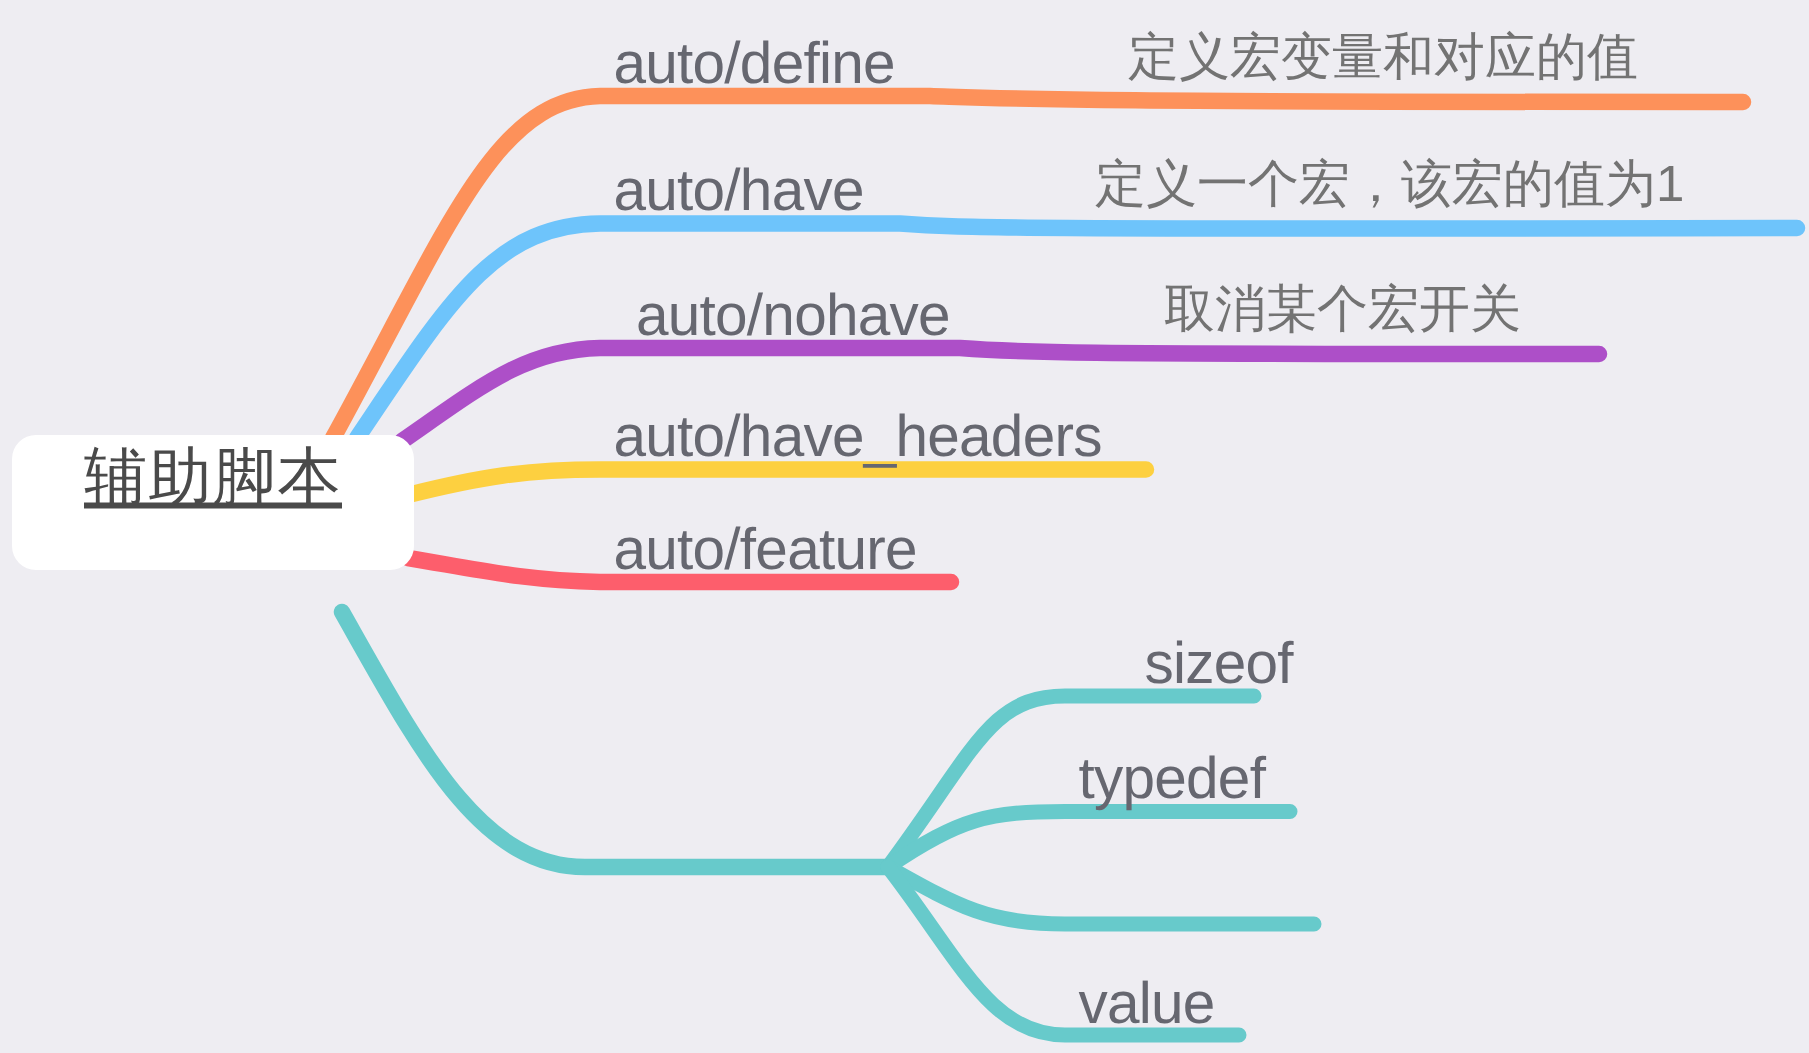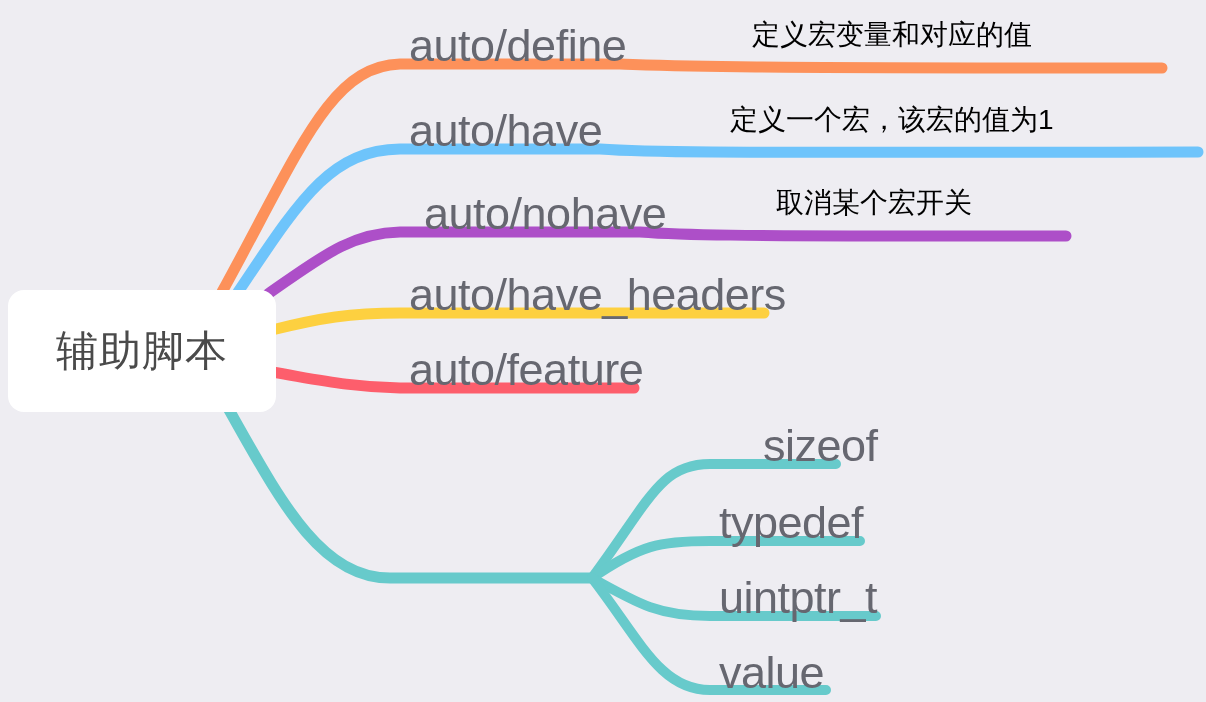--- a/index.html
+++ b/index.html
@@ -5,30 +5,30 @@
   html, body { margin: 0; padding: 0; }
   body {
     width: 1206px; height: 702px; overflow: hidden;
     background: #eeedf2;
     font-family: "Liberation Sans", "DejaVu Sans", sans-serif;
     position: relative;
   }
   #canvas { position: absolute; left: 0; top: 0; width: 1206px; height: 702px; }
   svg.edges { position: absolute; left: 0; top: 0; }
   .root {
-    position: absolute; left: 8px; top: 290px; width: 268px; height: 122px;
+    position: absolute; left: 8px; top: 290px; width: 268px; height: 90px;
     background: #ffffff; border-radius: 16px;
-    display: flex; align-items: center; justify-content: center;
-    font-size: 42px; color: #4a4a4a; letter-spacing: 1px;
+    display: flex; align-items: flex-start; justify-content: center;
+    font-size: 42px; color: #4a4a4a; letter-spacing: 1px; text-decoration: underline;
   }
   .lbl {
-    position: absolute; font-size: 45px; color: #666770; white-space: nowrap;
+    position: absolute; font-size: 39px; color: #666770; white-space: nowrap;
     line-height: 1; letter-spacing: -0.5px;
   }
-  .desc { position: absolute; font-size: 28px; color: #000000; white-space: nowrap; line-height: 1; }
+  .desc { position: absolute; font-size: 34px; color: #737373; white-space: nowrap; line-height: 1; }
 </style>
 </head>
 <body>
 
 <div id="canvas">
   <svg class="edges" width="1206" height="702" fill="none" stroke-linecap="round">
 
     <path d="M222 292 C 300 150, 330 66, 400 64 L 620 64 C 680 66, 700 68, 1162 68" stroke="#fd915a" stroke-width="11"></path>
 
     <path d="M238 292 C 300 200, 330 150, 400 149 L 600 149 C 640 152, 660 153, 1198 152" stroke="#6ec4fb" stroke-width="11"></path>
@@ -59,15 +59,14 @@
   <div class="lbl" style="left:424px; top:191px;">auto/nohave</div>
   <div class="desc" style="left:776px; top:189px;">取消某个宏开关</div>
 
   <div class="lbl" style="left:409px; top:272px;">auto/have_headers</div>
 
   <div class="lbl" style="left:409px; top:347px;">auto/feature</div>
 
 
   <div class="lbl" style="left:719px; top:423px;margin-left:44px;">sizeof</div>
   <div class="lbl" style="left:719px; top:500px;">typedef</div>
-  <div class="lbl" style="left:719px; top:575px;">uintptr_t</div>
   <div class="lbl" style="left:719px; top:650px;">value</div>
 </div>
 
 </body></html>

